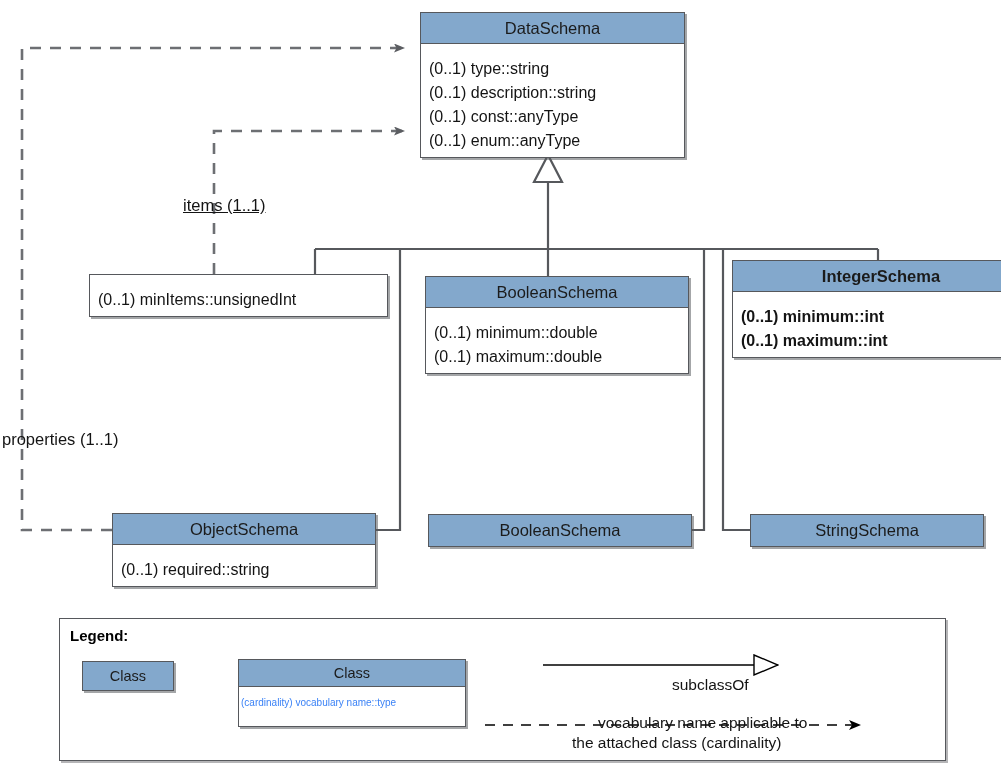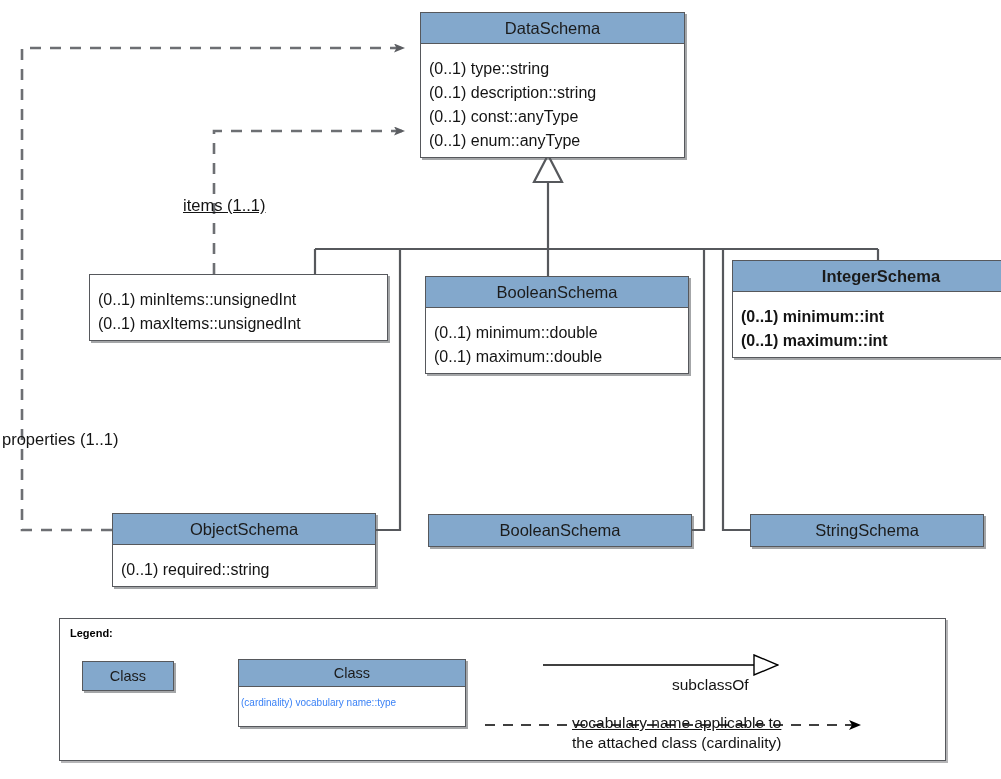--- a/index.html
+++ b/index.html
@@ -74,21 +74,21 @@
     height: 143px;
     box-sizing: border-box;
     border: 1.5px solid #56585c;
     background: #ffffff;
     box-shadow: 2px 2px 0 rgba(90,92,96,0.45);
   }
   #legend-title {
     position: absolute;
     left: 10px;
     top: 8px;
-    font-size: 11px;
+    font-size: 15px;
     font-weight: bold;
     color: #000;
   }
   .legend-simple-class {
     position: absolute;
     left: 22px;
     top: 42px;
     width: 92px;
     height: 30px;
     box-sizing: border-box;
@@ -138,23 +138,22 @@
     position: absolute;
     font-size: 15.5px;
     color: #141414;
     white-space: nowrap;
   }
   #legend-subclass-label {
     left: 612px;
     top: 57px;
   }
   #legend-dashed-label-1 {
-    left: 512px;
+    left: 538px;
     top: 95px;
-    text-decoration: underline;
   }
   #legend-dashed-label-2 {
     left: 512px;
     top: 115px;
   }
 </style>
 </head>
 <body>
 
 <div id="diagram">
@@ -207,21 +206,20 @@
       <div class="uml-attr">(0..1) type::string</div>
       <div class="uml-attr">(0..1) description::string</div>
       <div class="uml-attr">(0..1) const::anyType</div>
       <div class="uml-attr">(0..1) enum::anyType</div>
     </div>
   </div>
 
   <div class="uml-class" style="left:89px; top:274px; width:299px;">
     <div class="uml-attrs">
       <div class="uml-attr">(0..1) minItems::unsignedInt</div>
-      <div class="uml-attr">(0..1) maxItems::unsignedInt</div>
     </div>
   </div>
 
   <div class="uml-class" style="left:425px; top:276px; width:264px;">
     <div class="uml-header">BooleanSchema</div>
     <div class="uml-attrs">
       <div class="uml-attr">(0..1) minimum::double</div>
       <div class="uml-attr">(0..1) maximum::double</div>
     </div>
   </div>

